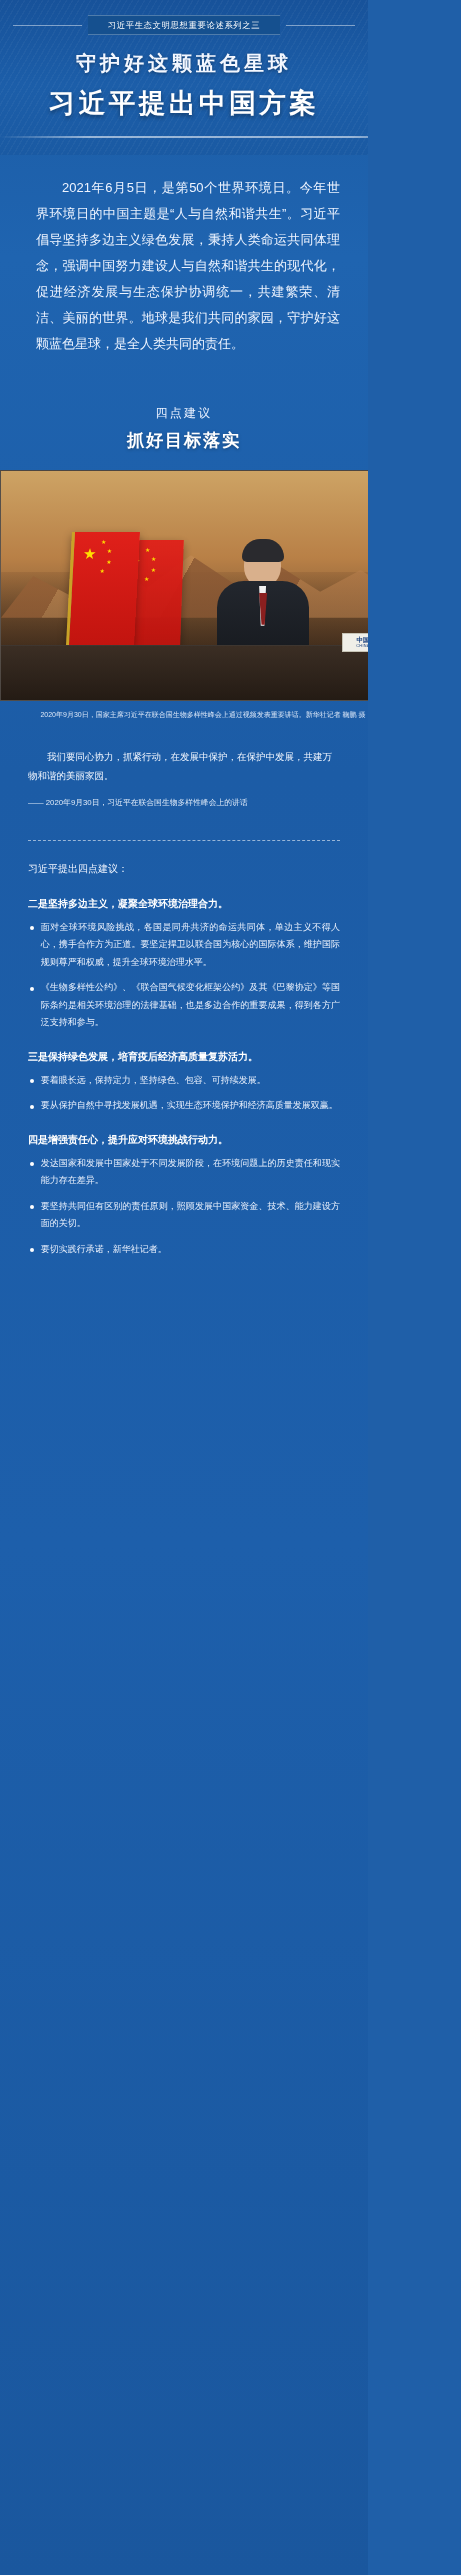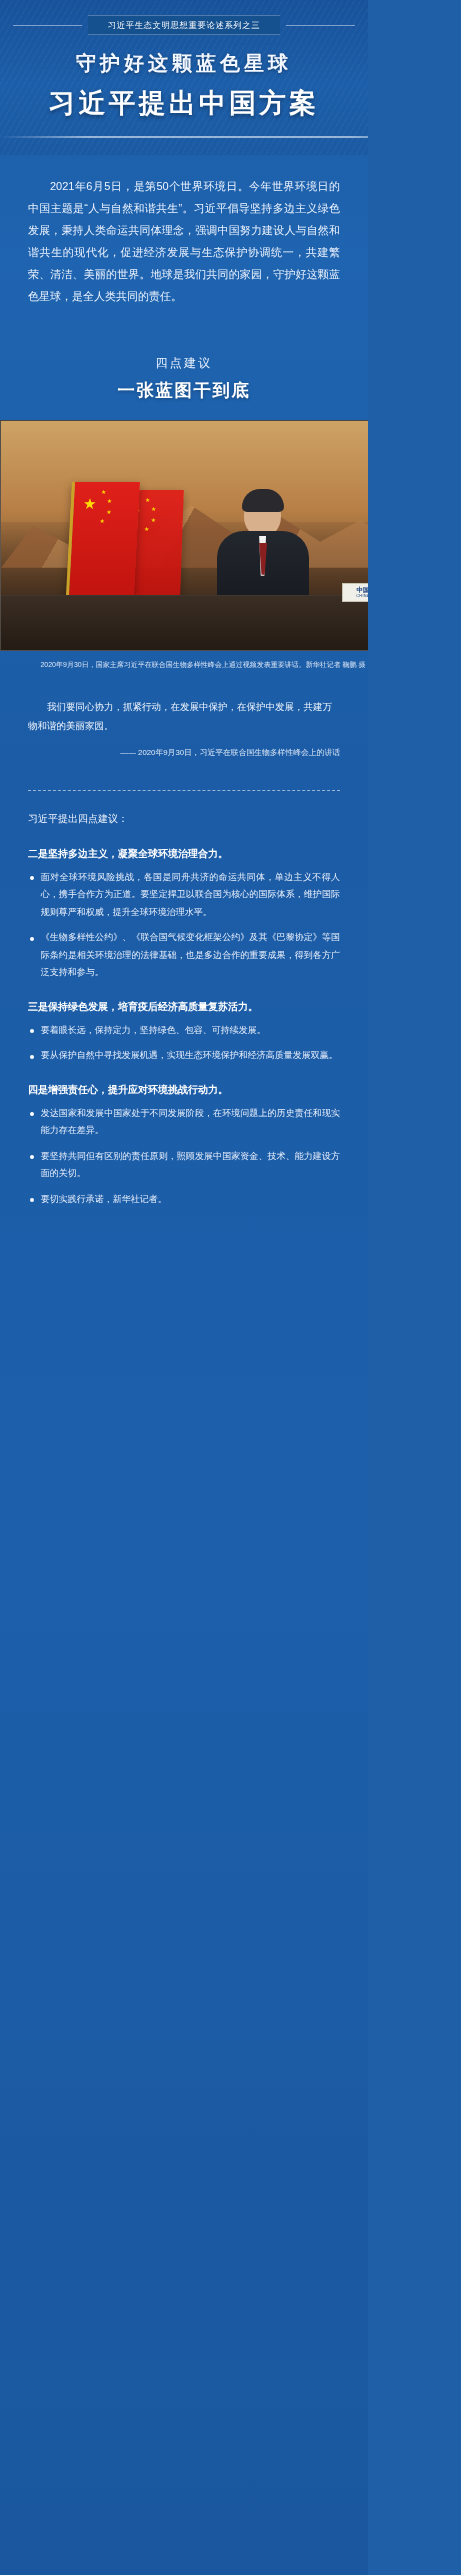--- a/index.html
+++ b/index.html
@@ -75,25 +75,26 @@
     width: 439px;
     height: 1.7px;
     background: linear-gradient(90deg, rgba(255,255,255,0) 0%, rgba(255,255,255,0.55) 20%, rgba(255,255,255,0.55) 80%, rgba(255,255,255,0) 100%);
   }
 
   
   .intro-wrap {
     padding: 19.6px 28px 23px 28px;
   }
   .intro-text {
-    font-size: 11px;
+    font-size: 13px;
     line-height: 2.0;
     text-align: justify;
     text-indent: 2em;
     color: #eef4ff;
+    margin-left: 8px;
   }
 
   
   .section-head {
     text-align: center;
     padding: 10.4px 0 5.8px 0;
   }
   .section-sub {
     font-size: 12px;
     letter-spacing: 2.3px;
@@ -225,21 +226,21 @@
     font-size: 9.5px;
     line-height: 2.0;
     color: #f2f7ff;
     text-indent: 2em;
   }
   .quote-src {
     margin-top: 10.4px;
     font-size: 7.8px;
     line-height: 1.9;
     color: #dfeaf8;
-    text-align: right;
+    text-align: left;
   }
   .dashed-rule {
     margin: 15px 28px 0 28px;
     border-top: 0.9px dashed rgba(255,255,255,0.55);
   }
 
   
   .content {
     padding: 17.3px 28px 35px 28px;
   }
@@ -292,21 +293,21 @@
     <div class="title-line2">习近平提出中国方案</div>
     <div class="header-rule"></div>
   </div>
 
   <div class="intro-wrap">
     <p class="intro-text">2021年6月5日，是第50个世界环境日。今年世界环境日的中国主题是“人与自然和谐共生”。习近平倡导坚持多边主义绿色发展，秉持人类命运共同体理念，强调中国努力建设人与自然和谐共生的现代化，促进经济发展与生态保护协调统一，共建繁荣、清洁、美丽的世界。地球是我们共同的家园，守护好这颗蓝色星球，是全人类共同的责任。</p>
   </div>
 
   <div class="section-head">
     <div class="section-sub">四点建议</div>
-    <div class="section-main">一张蓝图干到底</div>
+    <div class="section-main">抓好目标落实</div>
   </div>
 
   <div class="photo-wrap">
     <div class="photo">
       <div class="mural"></div>
       <div class="mountains"></div>
       <div class="flag right">
         <span class="star s1">★</span>
         <span class="star s2">★</span>
         <span class="star s3">★</span>

